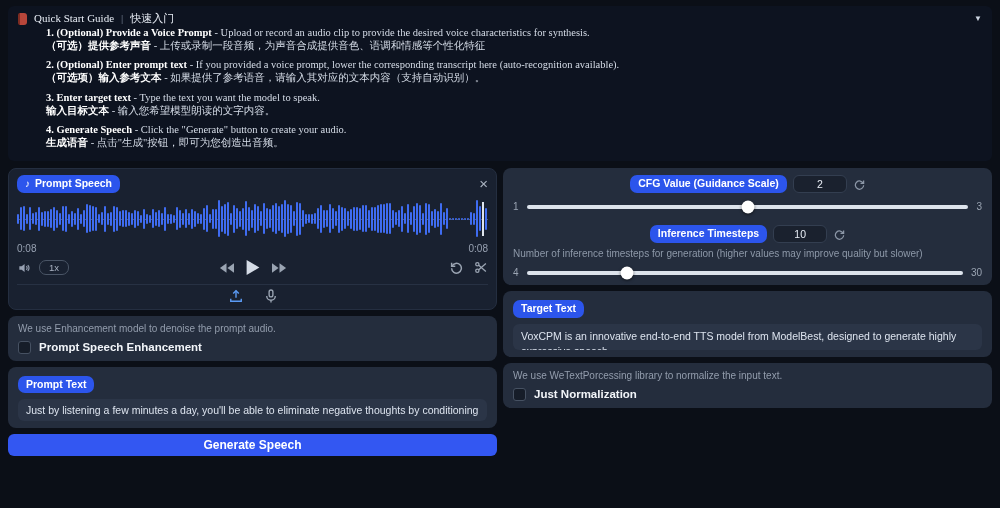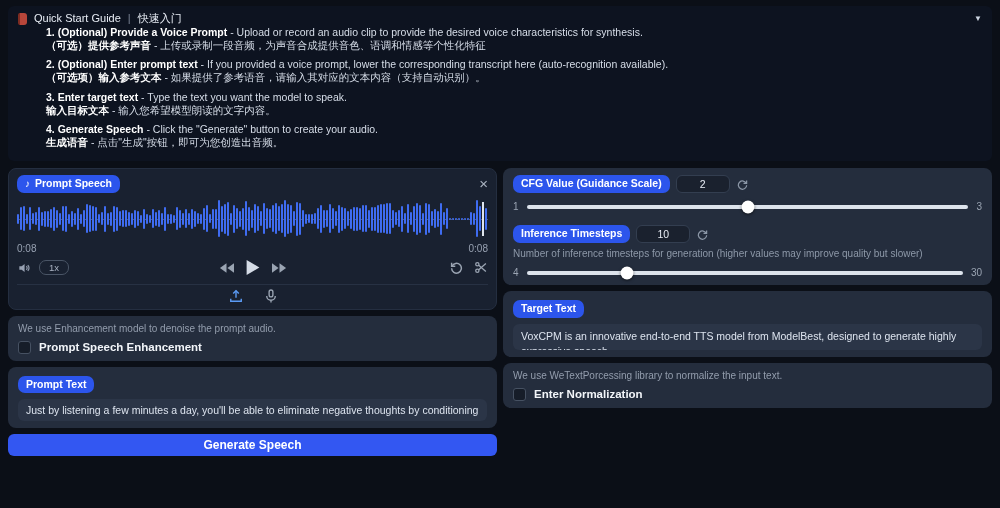--- a/index.html
+++ b/index.html
@@ -1,21 +1,21 @@
 <!DOCTYPE html>
 <html><head>
 <meta charset="utf-8">
 <style>
   html,body{margin:0;padding:0;background:#0b0f17;width:1000px;height:508px;overflow:hidden;
     font-family:"Liberation Sans","DejaVu Sans",sans-serif;-webkit-font-smoothing:antialiased;}
   *{box-sizing:border-box;}
   .page{padding:6px 8px;}
 
   
-  .acc-top{background:#0d1320;border-radius:6px;padding:5px 10px 6px;}
+  .acc-top{background:#0d1320;border-radius:6px;padding:5px 10px 6px;font-family:Liberation Serif, serif;}
   .acc-head{display:flex;align-items:center;gap:7px;font-size:11px;color:#e8edf5;cursor:pointer;}
   .caret{margin-left:auto;font-size:8px;color:#ccd4e0;}
   .book-icon{width:9px;height:12px;background:#b8463a;border-left:2px solid #7e2c22;border-radius:2px 3px 3px 2px;display:inline-block;}
   .bulb-icon{width:9px;height:9px;background:#f3c640;border-radius:50%;display:inline-block;position:relative;}
   .bulb-icon::after{content:"";position:absolute;left:2.5px;bottom:-3px;width:4px;height:3px;background:#c79a2e;border-radius:1px;}
   .howto{font-size:12px;margin:7px 0 6px;font-weight:700;color:#ffffff;}
   .pipe{color:#7c8696;margin:0 7px;font-weight:400;}
   .step{font-size:10.5px;line-height:1.25;color:#d6dde8;margin:0 0 6px;}
   .step b{color:#ffffff;margin-left:28px;}
   .acc-bar{margin-top:7px;display:flex;align-items:center;gap:7px;background:#0d1320;border-radius:6px;padding:4px 10px;font-size:11px;color:#e8edf5;cursor:pointer;}
@@ -42,21 +42,21 @@
   .time-row{display:flex;justify-content:space-between;font-size:10px;color:#97a1b1;margin-top:1px;}
   .controls{display:flex;align-items:center;margin-top:3px;position:relative;height:22px;}
   .left-ctl{display:flex;align-items:center;gap:8px;}
   .speed{border:1px solid #4a5566;border-radius:7px;padding:0 9px;font-size:9.5px;color:#aab3c2;height:15px;display:flex;align-items:center;cursor:pointer;}
   .center-ctl{position:absolute;left:50%;transform:translateX(-50%);display:flex;align-items:center;gap:11px;}
   .right-ctl{margin-left:auto;display:flex;align-items:center;gap:11px;}
   .source-row{display:flex;justify-content:center;gap:22px;border-top:1px solid #273143;margin-top:5px;padding-top:4px;}
   .icon-btn{display:inline-flex;align-items:center;cursor:pointer;}
 
   
-  .sb-head{display:flex;align-items:center;justify-content:flex-start;gap:6px;}
+  .sb-head{display:flex;align-items:center;justify-content:center;gap:6px;}
   .numwrap{display:flex;align-items:center;gap:7px;}
   .numbox{width:54px;text-align:center;background:#1a212e;border:1px solid #333e50;border-radius:6px;font-size:10.5px;color:#e8edf5;padding:2px 0;cursor:text;}
   .desc{font-size:10px;color:#8d98a8;margin-top:5px;}
   .slider-row{display:flex;align-items:center;gap:8px;margin-top:8px;font-size:10px;color:#9aa4b2;}
   .track{flex:1;height:4px;border-radius:2px;background:#dde3ec;position:relative;cursor:pointer;}
   .handle{position:absolute;top:50%;width:13px;height:13px;border-radius:50%;background:#fff;transform:translate(-50%,-50%);box-shadow:0 1px 3px rgba(0,0,0,.6);}
   .slider-block + .slider-block{margin-top:13px;}
 
   
   .textbox{display:block;width:100%;background:#2b3547;border:none;border-radius:6px;padding:5px 8px;
@@ -416,19 +416,19 @@
 
       <div class="group">
         <span class="badge">Target Text</span>
         <textarea class="textbox" spellcheck="false" style="">VoxCPM is an innovative end-to-end TTS model from ModelBest, designed to generate highly expressive speech.</textarea>
       </div>
 
       <div class="group">
         <div class="info">We use WeTextPorcessing library to normalize the input text.</div>
         <div class="check-row">
           <span class="checkbox"></span>
-          <span class="check-label">Enter Normalization</span>
+          <span class="check-label">Just Normalization</span>
         </div>
       </div>
 
     </div>
   </div>
 </div>
 
 </body></html>

